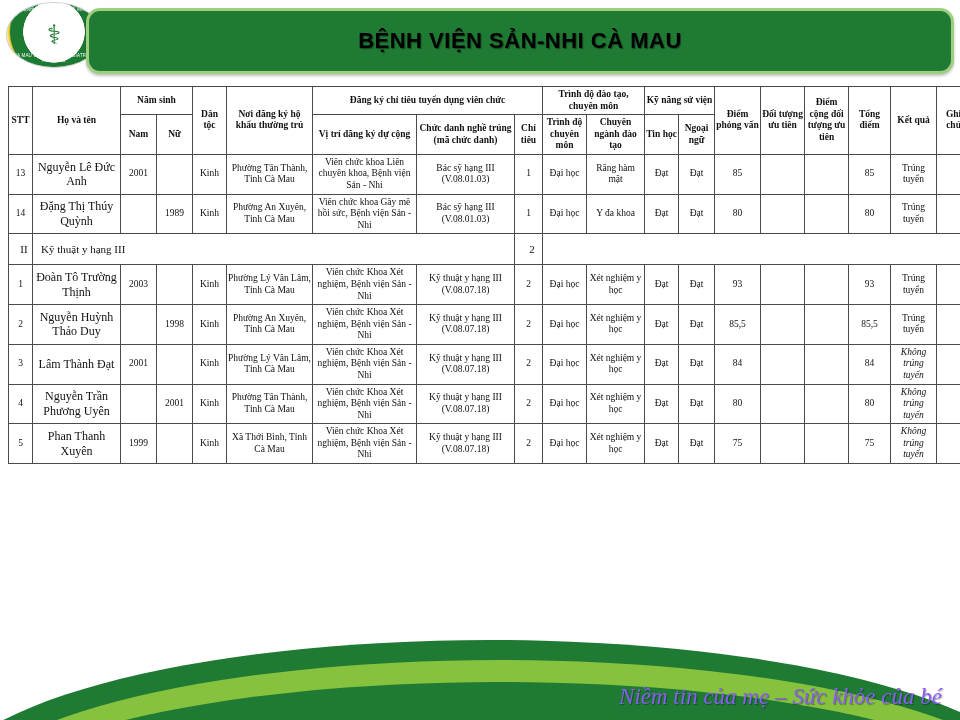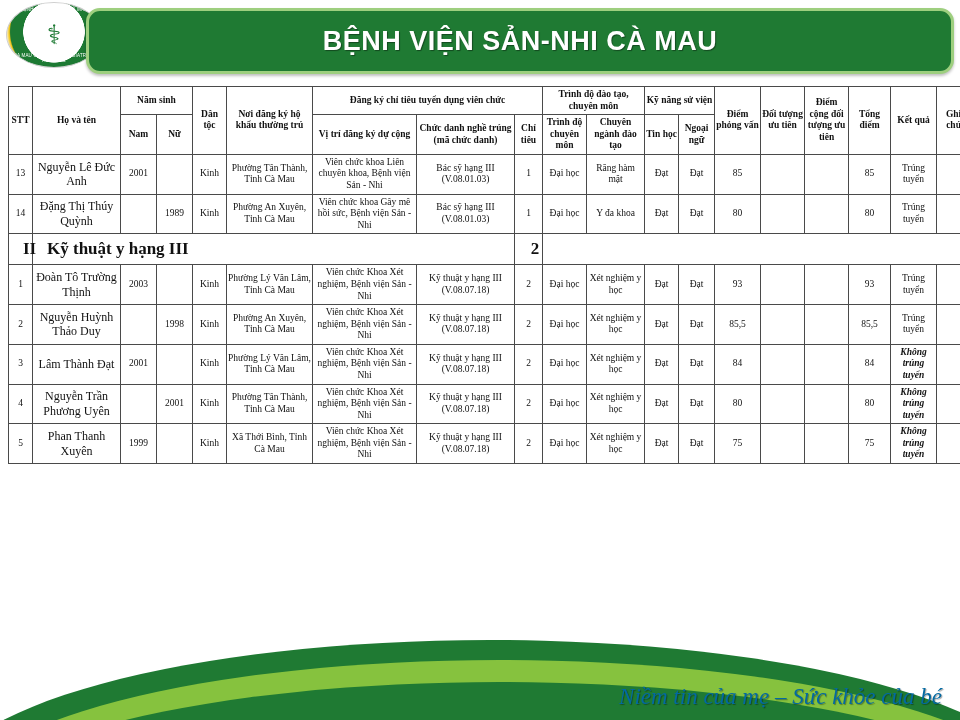--- a/index.html
+++ b/index.html
@@ -27,24 +27,24 @@
     width: 862px; height: 60px;
     background: #1f7a33;
     border: 3px solid #9ecf7f;
     border-radius: 14px;
     box-shadow: 0 2px 3px rgba(0,0,0,.25);
     display: flex;
     align-items: center;
     justify-content: center;
   }
   .header-title {
-    color: #ffffff;
+    color: #000000;
     font-family: "Liberation Sans", sans-serif;
     font-weight: bold;
-    font-size: 27px;
+    font-size: 22px;
     letter-spacing: .5px;
     text-shadow: 1px 1px 1px rgba(0,0,0,.4);
   }
   .logo {
     position: absolute;
     left: 6px; top: 2px;
     width: 94px; height: 64px;
     border-radius: 50%;
     background: radial-gradient(circle at 50% 45%, #ffffff 52%, #1d7a33 53%, #1d7a33 74%, #f0c419 76%, #ffffff 82%);
     border: 1px solid #cfcfcf;
@@ -95,23 +95,23 @@
     font-weight: bold;
     font-size: 9.5px;
   }
   td.name-cell {
     text-align: left;
     padding-left: 5px;
     font-size: 12px;
   }
   tr.group-row td {
     text-align: left;
-    font-weight: bold;
-    font-size: 17px;
-    padding-left: 14px;
+    font-weight: normal;
+    font-size: 11px;
+    padding-left: 8px;
     height: 26px;
   }
   tr.group-row td.ctr { text-align: center; }
   .r-stt      { width: 24px; }
   .r-name     { width: 88px; }
   .r-nam      { width: 36px; }
   .r-nu       { width: 36px; }
   .r-dantoc   { width: 34px; }
   .r-noi      { width: 86px; }
   .r-vitri    { width: 104px; }
@@ -120,21 +120,21 @@
   .r-trinhdo  { width: 44px; }
   .r-chuyennganh { width: 58px; }
   .r-tinhoc   { width: 34px; }
   .r-ngoaingu { width: 36px; }
   .r-phongvan { width: 46px; }
   .r-uutien   { width: 44px; }
   .r-diemcong { width: 44px; }
   .r-tong     { width: 42px; }
   .r-ketqua   { width: 46px; }
   .r-ghichu   { width: 34px; }
-  .italic { font-style: italic; font-weight: bold; }
+  .italic { font-style: italic; }
 
   
   .footer {
     position: absolute;
     left: 0; bottom: 0;
     width: 960px; height: 88px;
     overflow: hidden;
   }
   .footer .swoosh1 {
     position: absolute;
@@ -154,21 +154,21 @@
   .footer .swoosh3 {
     position: absolute;
     left: -30px; bottom: -92px;
     width: 1060px; height: 130px;
     background: #1f7a33;
     border-radius: 50% 50% 0 0 / 100% 100% 0 0;
   }
   .footer .slogan {
     position: absolute;
     right: 18px; bottom: 10px;
-    color: #0369a1;
+    color: #8b5cf6;
     font-family: "Liberation Serif", serif;
     font-style: italic;
     font-size: 23px;
     text-shadow: 1px 1px 1px rgba(0,0,0,.35);
   }
   .footer .dot {
     position: absolute;
     left: 46px; bottom: 30px;
     width: 30px; height: 30px;
     border-radius: 50%;

